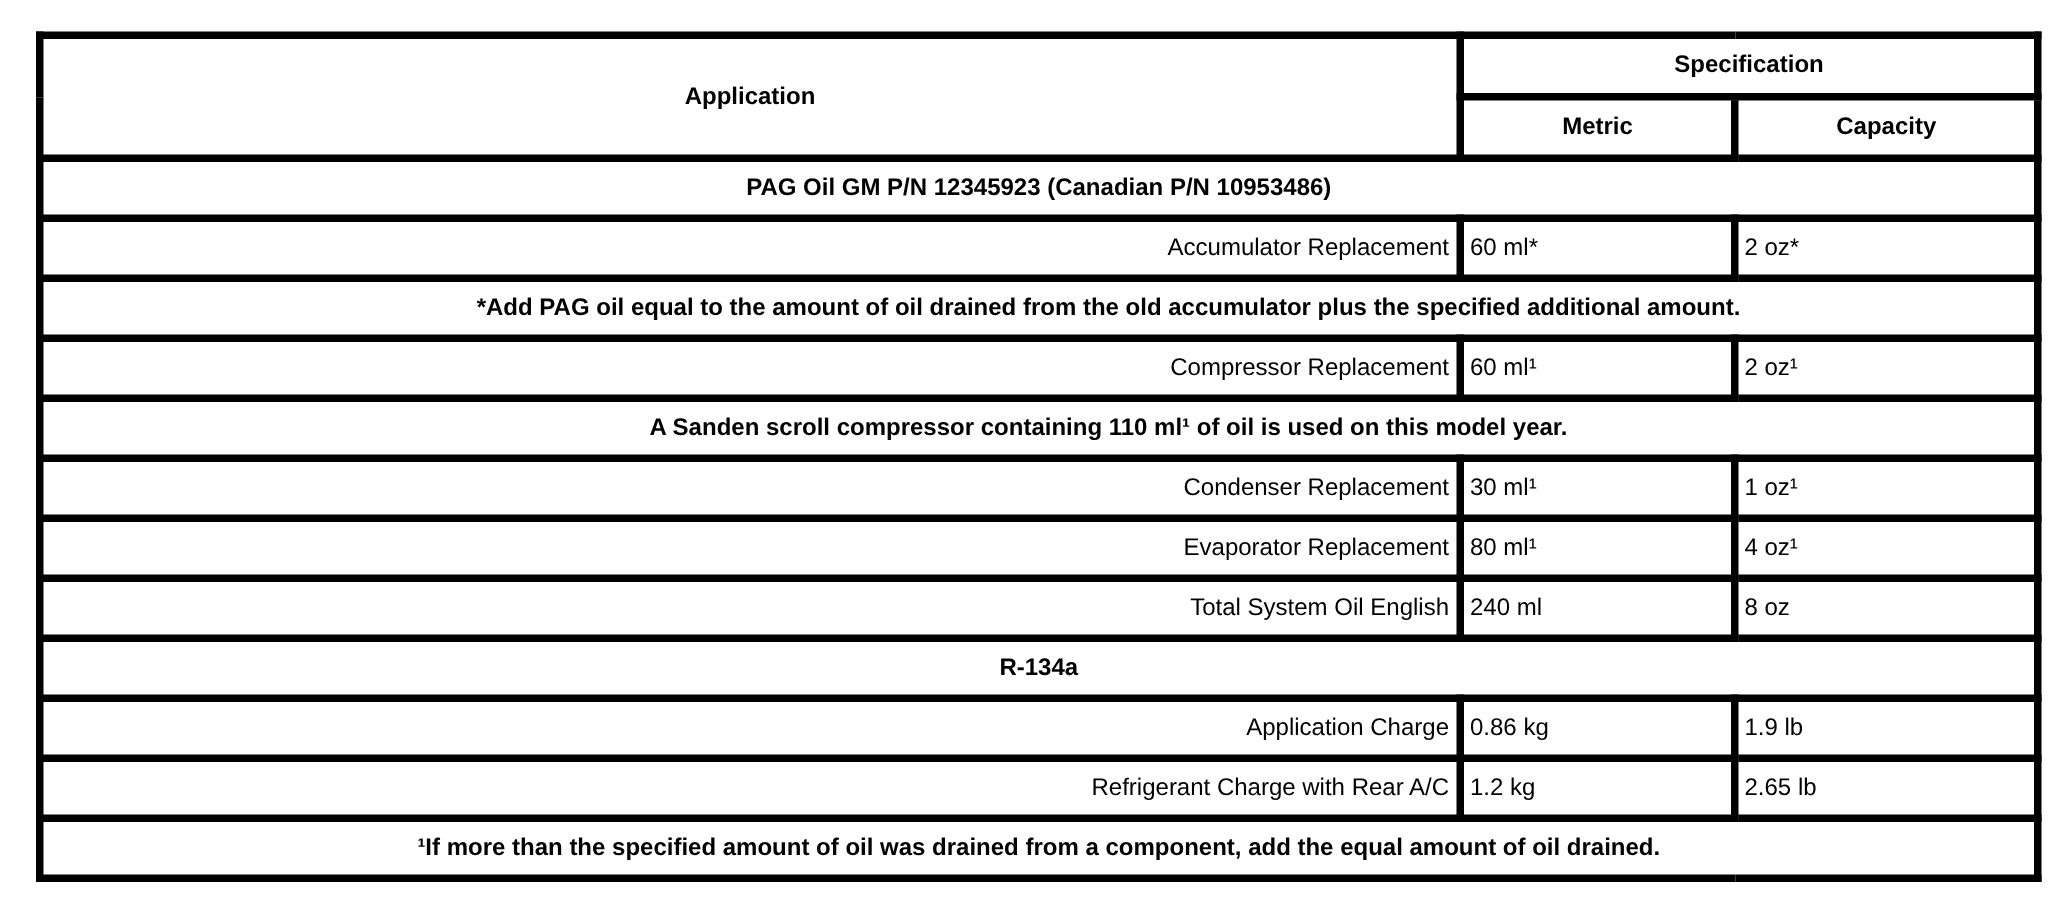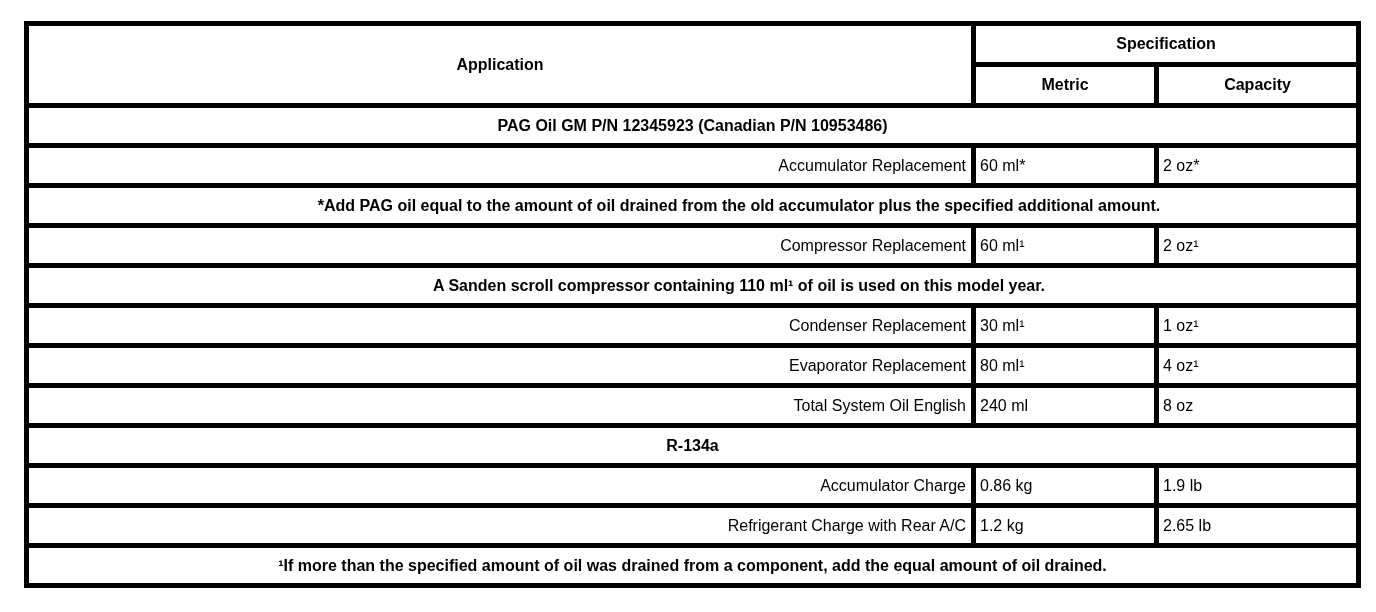--- a/index.html
+++ b/index.html
@@ -109,21 +109,21 @@
         </tr>
         <tr>
           <td class="app-cell indented">Total System Oil English</td>
           <td class="val-cell">240 ml</td>
           <td class="val-cell">8 oz</td>
         </tr>
         <tr>
           <td class="span-cell" colspan="3">R-134a</td>
         </tr>
         <tr>
-          <td class="app-cell indented">Accumulator Charge</td>
+          <td class="app-cell indented">Application Charge</td>
           <td class="val-cell">0.86 kg</td>
           <td class="val-cell">1.9 lb</td>
         </tr>
         <tr>
           <td class="app-cell indented">Refrigerant Charge with Rear A/C</td>
           <td class="val-cell">1.2 kg</td>
           <td class="val-cell">2.65 lb</td>
         </tr>
         <tr>
           <td class="span-cell" colspan="3">¹If more than the specified amount of oil was drained from a component, add the equal amount of oil drained.</td>

